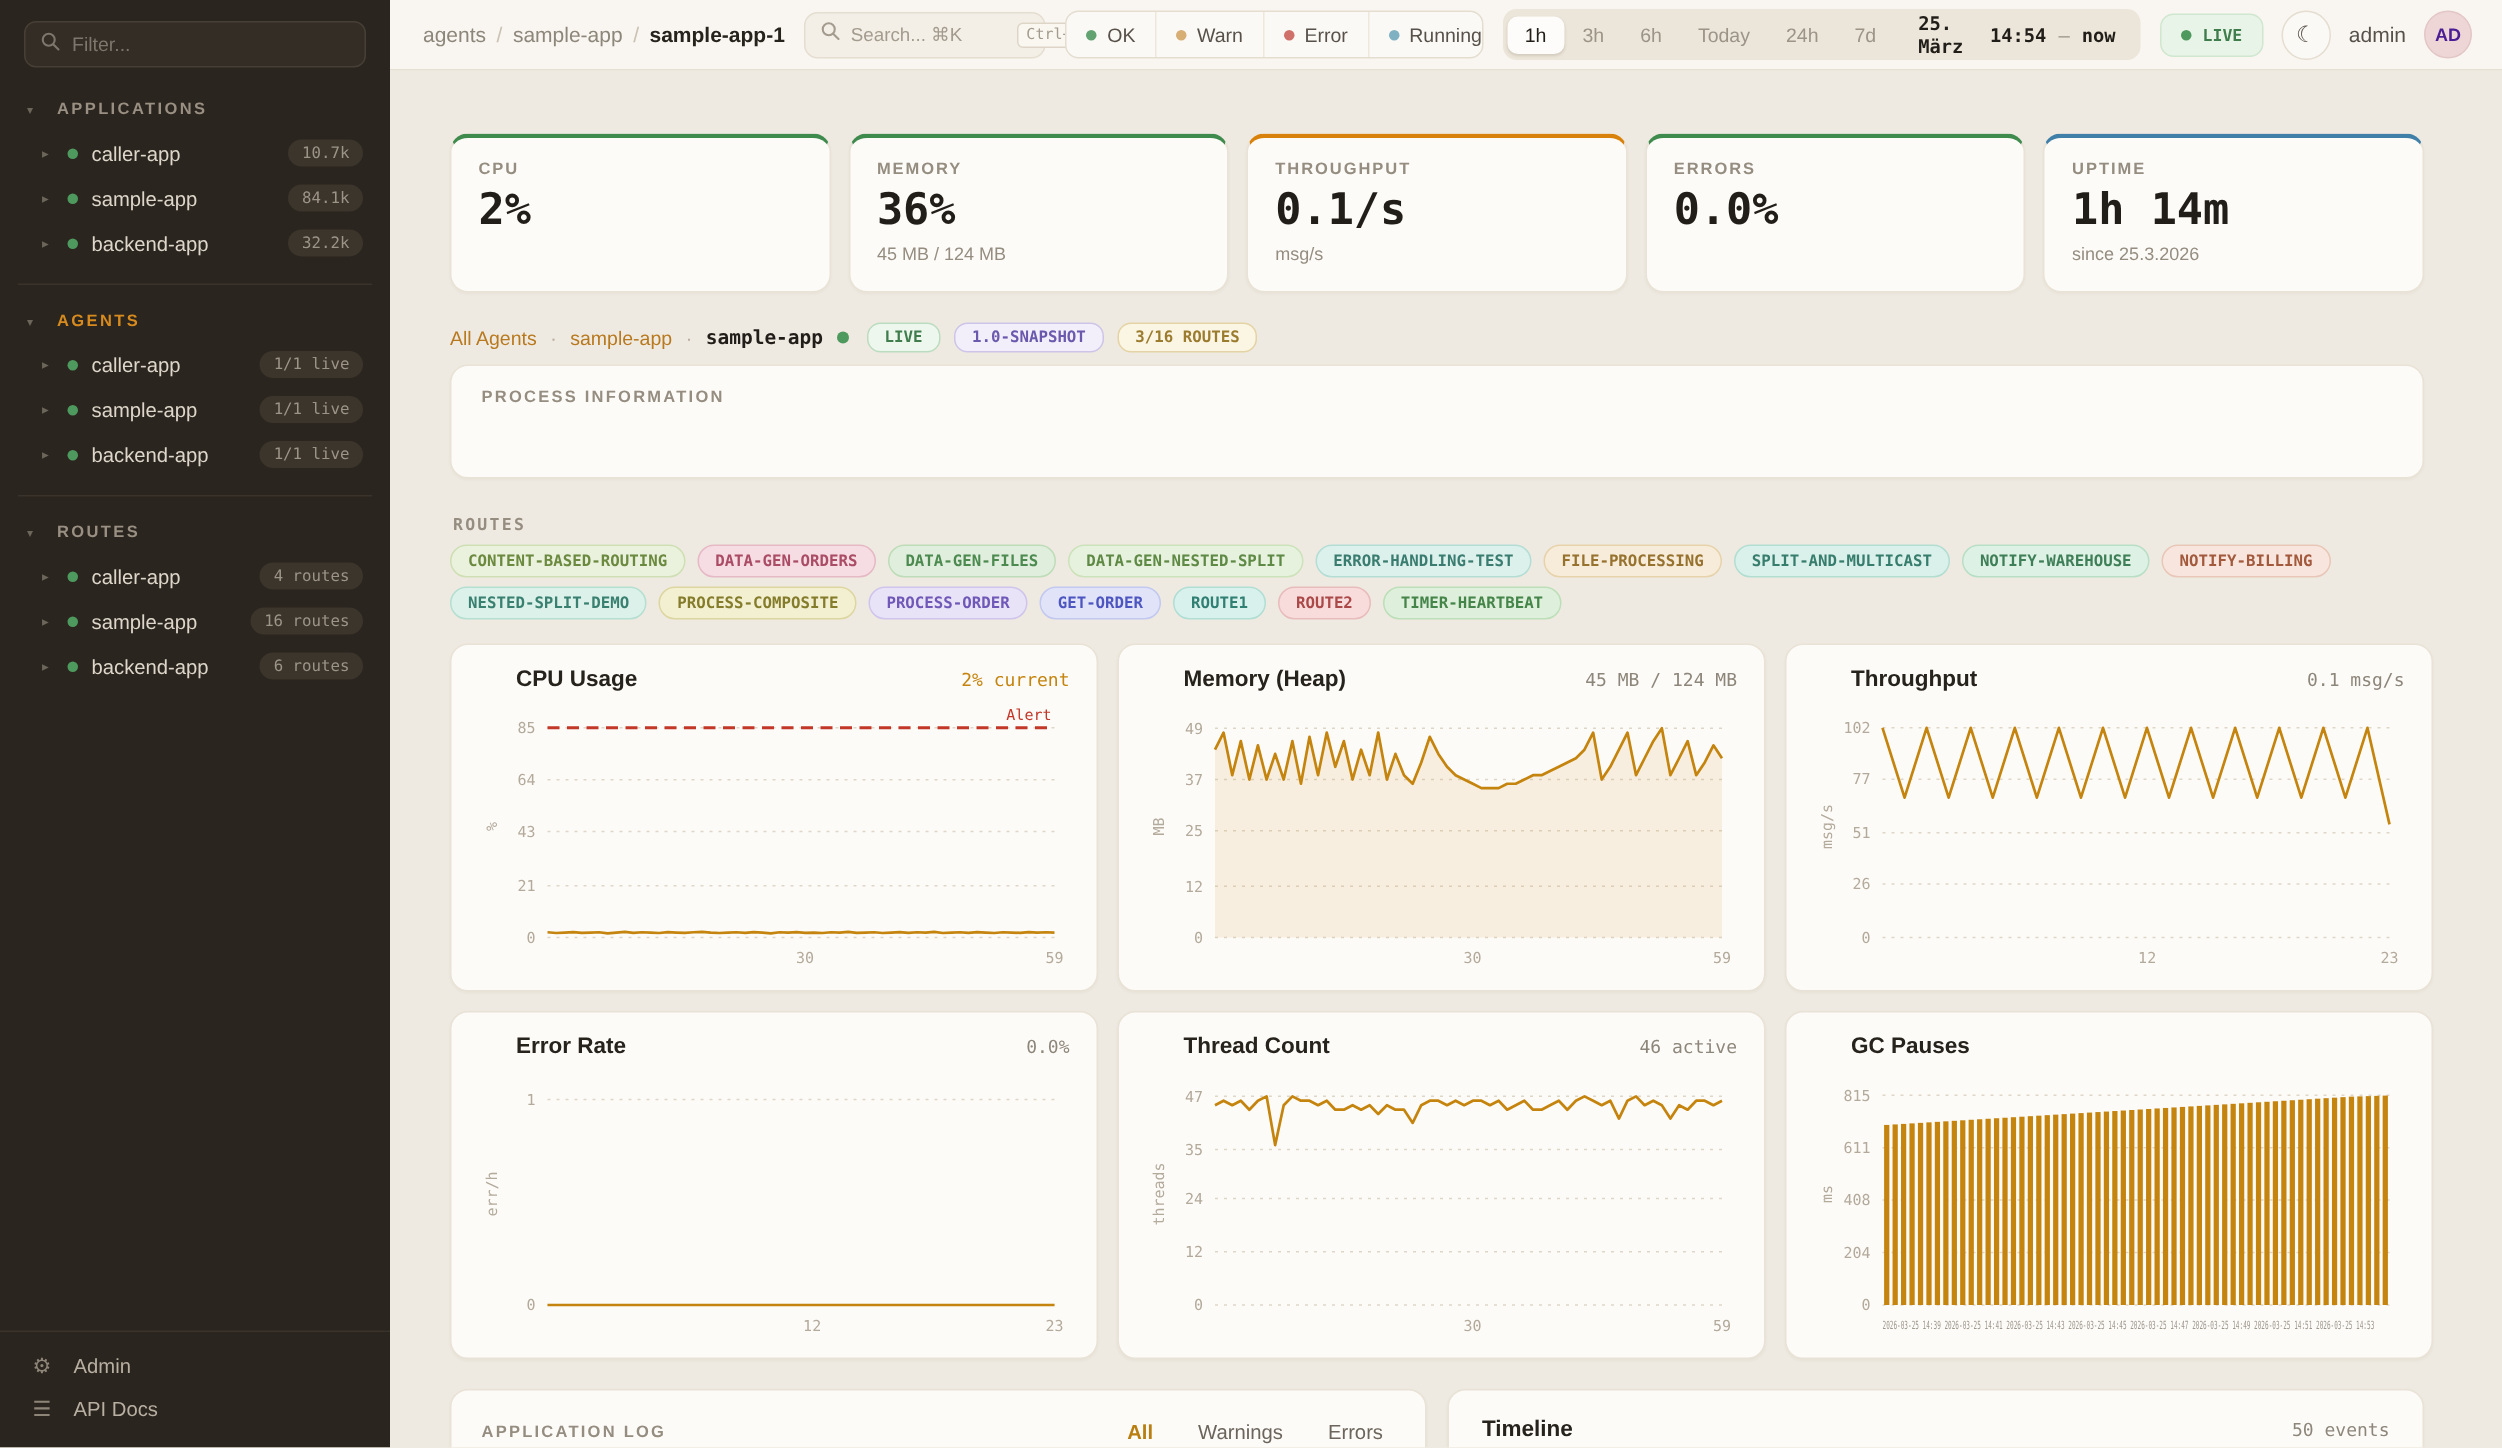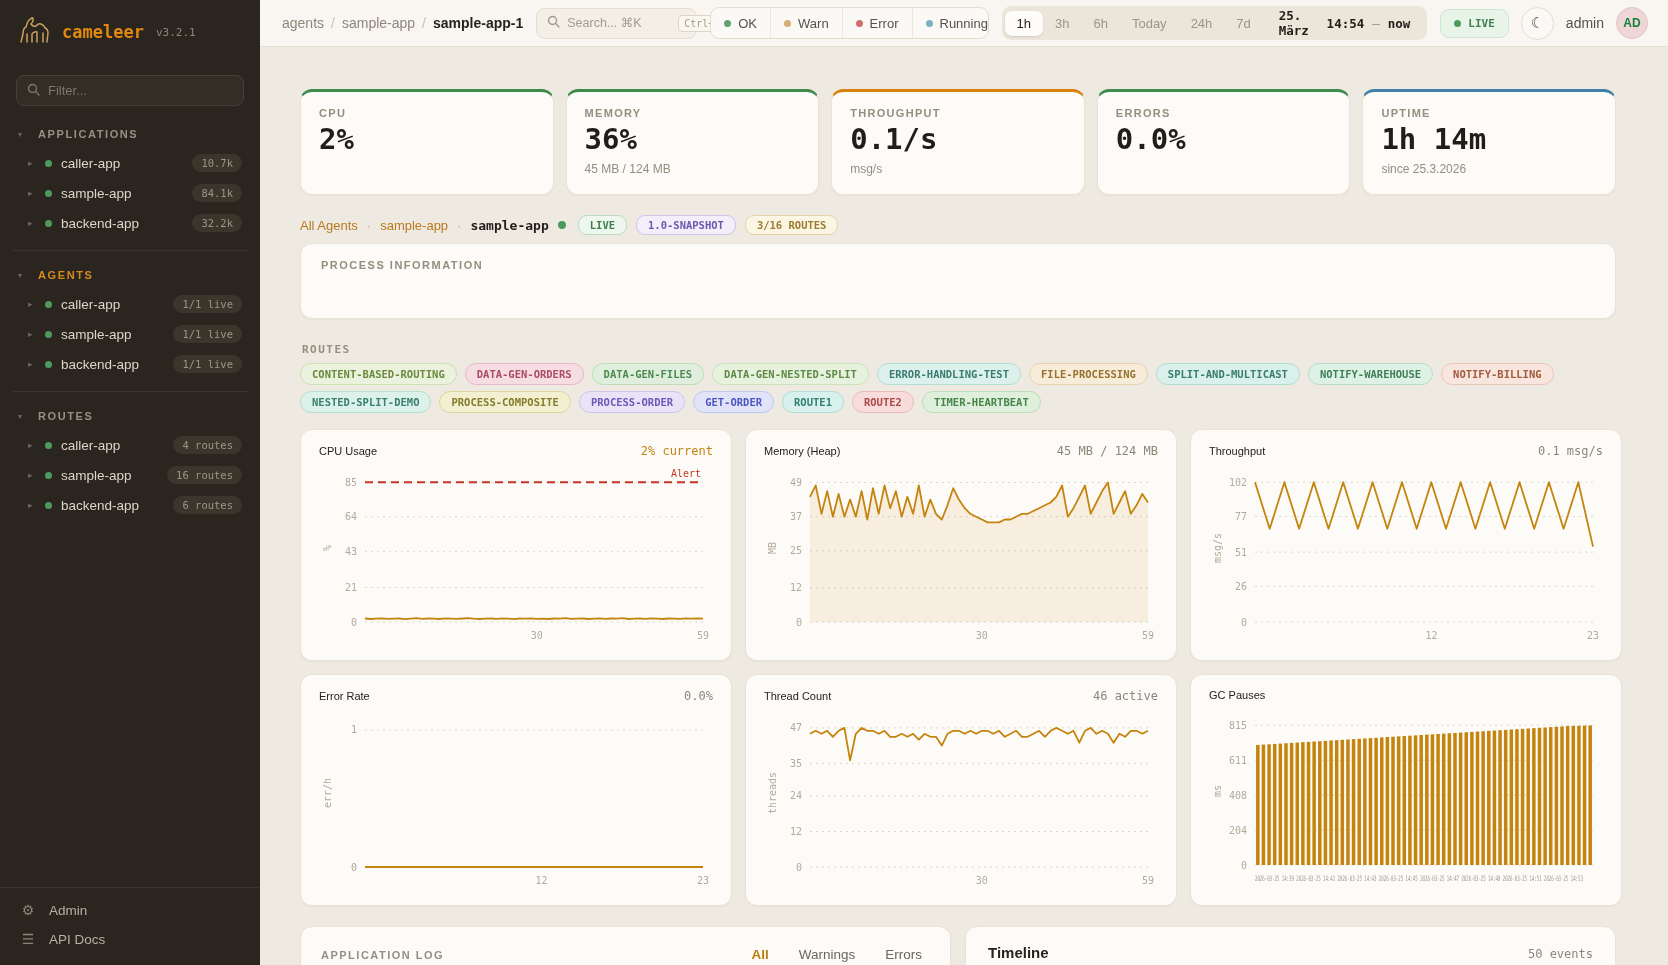--- a/index.html
+++ b/index.html
@@ -50,21 +50,21 @@
   .time-btn { border: 0; background: transparent; font-size: 13px; color: #9d9488; padding: 5px 12px; border-radius: 7px; cursor: pointer; font-family: "Liberation Sans", sans-serif; }
   .time-btn.active { background: #fdfcfa; color: #211d18; font-weight: 400; box-shadow: 0 1px 2px rgba(70,55,30,.15); }
   .date-range { display: flex; align-items: center; gap: 8px; padding: 0 14px 0 16px; font-family: "DejaVu Sans Mono", monospace; font-size: 12.5px; cursor: pointer; }
   .dr-strong { color: #211d18; font-weight: 700; }
   .dr-sep { color: #9d9488; }
   .right-cluster { margin-left: auto; display: flex; align-items: center; gap: 12px; }
   .live-badge { display: flex; align-items: center; gap: 7px; background: #e9f4e9; border: 1px solid #cfe6cf; color: #3f7d4c; font-family: "DejaVu Sans Mono", monospace; font-size: 11px; font-weight: 700; border-radius: 9px; padding: 7px 13px; cursor: pointer; }
   .live-dot { width: 7px; height: 7px; border-radius: 50%; background: #4e9a5e; }
   .moon-btn { width: 33px; height: 33px; border-radius: 50%; background: #fbf9f5; border: 1px solid #e4ddd0; color: #57514a; font-size: 15px; display: flex; align-items: center; justify-content: center; cursor: pointer; }
   .user-name { font-size: 14px; color: #57514a; }
-  .avatar { width: 32px; height: 32px; border-radius: 50%; background: #eed6d6; border: 1px solid #e3c6c6; color: #15803d; font-size: 12px; font-weight: 700; display: flex; align-items: center; justify-content: center; cursor: pointer; text-align: right; }
+  .avatar { width: 32px; height: 32px; border-radius: 50%; background: #eed6d6; border: 1px solid #e3c6c6; color: #4c1d95; font-size: 12px; font-weight: 700; display: flex; align-items: center; justify-content: center; cursor: pointer; text-align: right; }
 
   
   .content { flex: 1; overflow: hidden; padding: 42px 0 0 40px; }
   .container { width: 1316px; }
 
   .kpi-row { display: grid; grid-template-columns: repeat(5, 1fr); gap: 12px; margin-bottom: 20px; }
   .kpi-card { background: #fdfbf8; border: 1px solid #e9e2d6; border-top-width: 3px; border-top-style: solid; border-radius: 12px; padding: 15px 18px; height: 106px; box-shadow: 0 1px 2px rgba(60,50,30,.04); }
   .kpi-label { font-size: 11px; letter-spacing: 1.3px; font-weight: 700; color: #958d80; }
   .kpi-value { font-family: "DejaVu Sans Mono", monospace; font-weight: 700; font-size: 29px; color: #211d18; margin-top: 6px; line-height: 1; }
   .kpi-sub { font-size: 12px; color: #958d80; margin-top: 8px; }
@@ -85,48 +85,39 @@
   .proc-col2 { display: flex; align-items: center; gap: 10px; }
   .cap-badge { font-family: "DejaVu Sans Mono", monospace; font-size: 10.5px; font-weight: 700; color: #3e7fae; background: #eff5fb; border: 1px solid #c4d9ea; border-radius: 8px; padding: 3px 10px; }
 
   .routes-label { font-size: 11px; letter-spacing: 1.5px; font-weight: 700; color: #958d80; font-family: "DejaVu Sans Mono", monospace; margin: 0 0 7px 2px; }
   .chips-wrap { display: flex; flex-wrap: wrap; gap: 6px 8px; width: 1260px; }
   .route-chip { font-family: "DejaVu Sans Mono", monospace; font-size: 10.5px; font-weight: 700; border-radius: 999px; border: 1px solid; padding: 4px 11px; cursor: pointer; }
 
   .charts-grid { display: grid; grid-template-columns: repeat(3, 1fr); gap: 13px; margin-top: 16px; }
   .chart-card { background: #fdfbf8; border: 1px solid #e9e2d6; border-radius: 12px; padding: 14px 18px 8px; height: 232px; box-shadow: 0 1px 2px rgba(60,50,30,.04); }
   .chart-head { display: flex; align-items: baseline; justify-content: space-between; margin-bottom: 2px; }
-  .chart-title { font-size: 11px; font-weight: 400; color: #26221c; }
+  .chart-title { font-size: 15px; font-weight: 700; color: #26221c; margin-left: 25px; }
   .chart-right { font-family: "DejaVu Sans Mono", monospace; font-size: 12px; color: #8d867a; }
   .chart-right.orange { color: #c4840e; }
 
   .bottom-row { display: grid; grid-template-columns: 1fr 1fr; gap: 14px; margin-top: 20px; }
   .bottom-card { background: #fdfbf8; border: 1px solid #e9e2d6; border-radius: 12px; height: 150px; box-shadow: 0 1px 2px rgba(60,50,30,.04); }
   .log-head { display: flex; align-items: flex-end; justify-content: space-between; padding: 20px 20px 0; border-bottom: 1px solid #eee7db; }
   .log-title { font-size: 11px; letter-spacing: 1.5px; font-weight: 700; color: #958d80; padding-bottom: 14px; }
   .log-tabs { display: flex; gap: 26px; padding-right: 6px; }
   .log-tab { background: transparent; border: 0; font-size: 13.5px; color: #6b655c; padding: 0 2px 10px; border-bottom: 3px solid transparent; cursor: pointer; font-family: "Liberation Sans", sans-serif; }
   .log-tab.active { color: #b97e10; font-weight: 700; border-bottom-color: #c4840e; }
   .tl-head { display: flex; align-items: baseline; justify-content: space-between; padding: 17px 22px 15px; border-bottom: 1px solid #eee7db; }
   .tl-title { font-size: 15px; font-weight: 700; color: #26221c; }
   .tl-events { font-family: "DejaVu Sans Mono", monospace; font-size: 12px; color: #8d867a; }
 </style>
 </head>
 <body>
 
 <aside class="sidebar">
-  <div class="logo-row">
-    <span>
-      <svg width="34" height="30" viewBox="0 0 34 30">
-        <path d="M3 27 L5 19 Q5 13 8 12 Q10 4 13 4 Q14 2 15 3 L15 6 Q14 8 13 9 Q15 12 18 11 Q20 8 23 9 Q26 10 27 13 Q30 14 30 18 L29 27 M9 27 L9 19 M14 27 L14 19 Q16 16 19 17 M19 27 L19 17 M25 27 L25 18" stroke="#c9a05c" fill="none" stroke-width="1.5" stroke-linecap="round" stroke-linejoin="round"></path>
-      </svg>
-    </span>
-    <span class="logo-title">cameleer</span>
-    <span class="logo-ver">v3.2.1</span>
-  </div>
   <div class="filter-box">
     <span>
       <svg width="13" height="13" viewBox="0 0 13 13">
           <circle cx="5.5" cy="5.5" r="4" stroke="#7d766c" stroke-width="1.4" fill="none"></circle>
           <line x1="8.6" y1="8.6" x2="12" y2="12" stroke="#7d766c" stroke-width="1.4" stroke-linecap="round"></line>
         </svg>
     </span>
     <input type="text" placeholder="Filter..." style="">
   </div>
   <div class="nav-sections" id="nav-sections">

